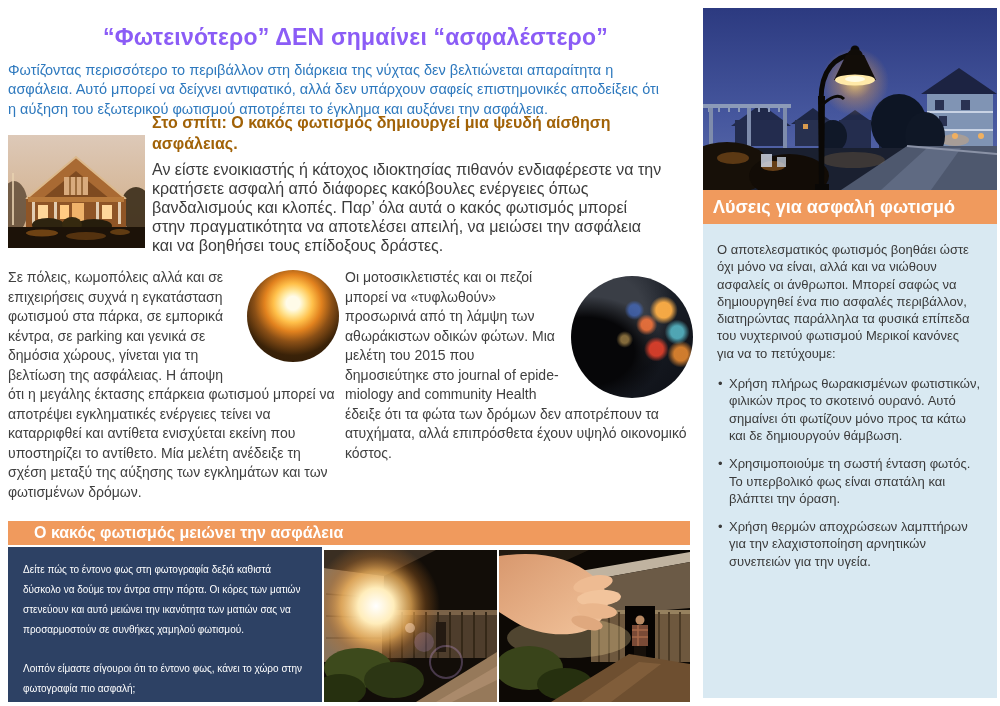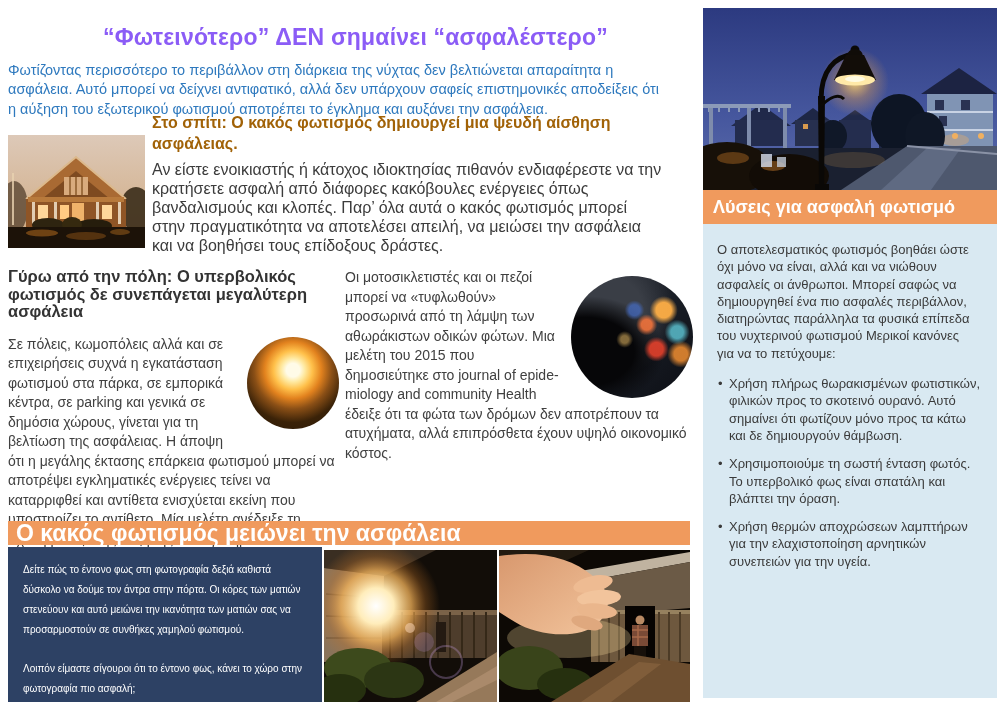--- a/index.html
+++ b/index.html
@@ -56,21 +56,21 @@
       radial-gradient(ellipse at 12% 62%, #060608 0 32%, rgba(6,6,8,0) 52%),
       radial-gradient(circle at 30% 30%, #3a3e46 0 30%, rgba(58,62,70,0) 55%),
       linear-gradient(135deg,#30343c 0%,#181c24 55%,#0c0e14 100%);
   }
 
   .banner{
     background:#f09a5d;color:#ffffff;font-weight:bold;
   }
   .bottom-banner{
     left:8px;top:521px;width:682px;height:24px;
-    font-size:23px;line-height:24px;padding-left:8px;box-sizing:border-box;
+    font-size:16px;line-height:24px;padding-left:26px;box-sizing:border-box;
   }
   .caption-box{
     left:8px;top:547px;width:314px;height:155px;background:#2d4164;
     box-sizing:border-box;padding:13px 15px;
   }
   .caption-box p{margin:0;color:#ffffff;font-size:10px;line-height:20px;}
   .caption-box p + p{margin-top:19px;}
   .photo{overflow:hidden;}
   .photo-1{left:324px;top:550px;width:173px;height:152px;}
   .photo-2{left:499px;top:550px;width:191px;height:152px;}
@@ -141,21 +141,20 @@
     <ellipse cx="112" cy="97" rx="10" ry="3" fill="#c87a24" opacity=".4"></ellipse>
   </svg>
 </div>
 
 <div class="abs home-text">
   <h2 class="home-heading">Στο σπίτι:  Ο κακός φωτισμός δημιουργεί μια ψευδή αίσθηση ασφάλειας.</h2>
   <p>Αν είστε ενοικιαστής ή κάτοχος ιδιοκτησίας πιθανόν ενδιαφέρεστε να την κρατήσετε ασφαλή από διάφορες κακόβουλες ενέργειες όπως βανδαλισμούς και κλοπές. Παρ’ όλα αυτά ο κακός φωτισμός μπορεί στην πραγματικότητα να αποτελέσει απειλή, να μειώσει την ασφάλεια και να βοηθήσει τους επίδοξους δράστες.</p>
 </div>
 
 <div class="abs col col-1">
-  <h2 class="col-heading">Γύρω από την πόλη: Ο υπερβολικός φωτισμός δε συνεπάγεται μεγαλύτερη ασφάλεια</h2>
   <div class="col-body">
     <div class="lamp-circle"></div>
     <p>Σε πόλεις, κωμοπόλεις αλλά και σε επιχειρήσεις συχνά η εγκατάσταση φωτισμού στα πάρκα, σε εμπορικά κέντρα, σε parking και γενικά σε δημόσια χώρους, γίνεται για τη βελτίωση της ασφάλειας. Η άποψη ότι η μεγάλης έκτασης επάρκεια φωτισμού μπορεί να αποτρέψει εγκληματικές ενέργειες τείνει να καταρριφθεί και αντίθετα ενισχύεται εκείνη που υποστηρίζει το αντίθετο. Μία μελέτη ανέδειξε τη σχέση μεταξύ της αύξησης των εγκλημάτων και των φωτισμένων δρόμων.</p>
   </div>
 </div>
 
 <div class="abs col col-2">
   <div class="col-body">
     <div class="traffic-circle"></div>
     <p>Οι μοτοσικλετιστές και οι πεζοί μπορεί να «τυφλωθούν» προσωρινά από τη λάμψη των αθωράκιστων οδικών φώτων. Μια μελέτη του 2015 που δημοσιεύτηκε στο journal of epide-miology and community Health έδειξε ότι τα φώτα των δρόμων δεν αποτρέπουν τα ατυχήματα, αλλά επιπρόσθετα έχουν υψηλό οικονομικό κόστος.</p>

